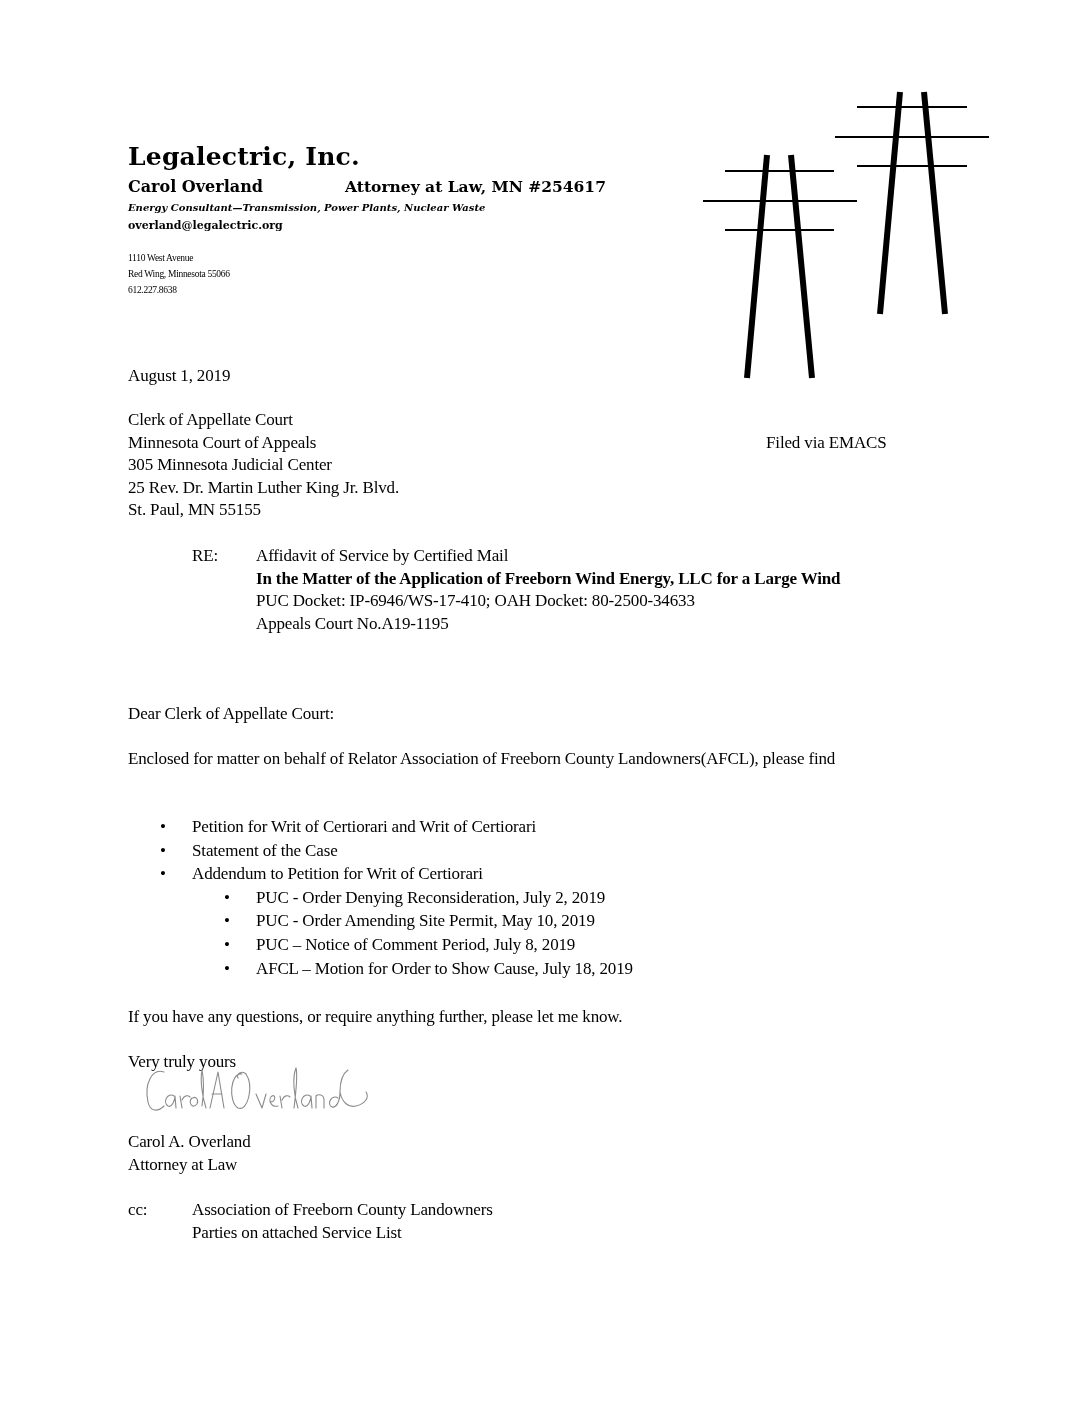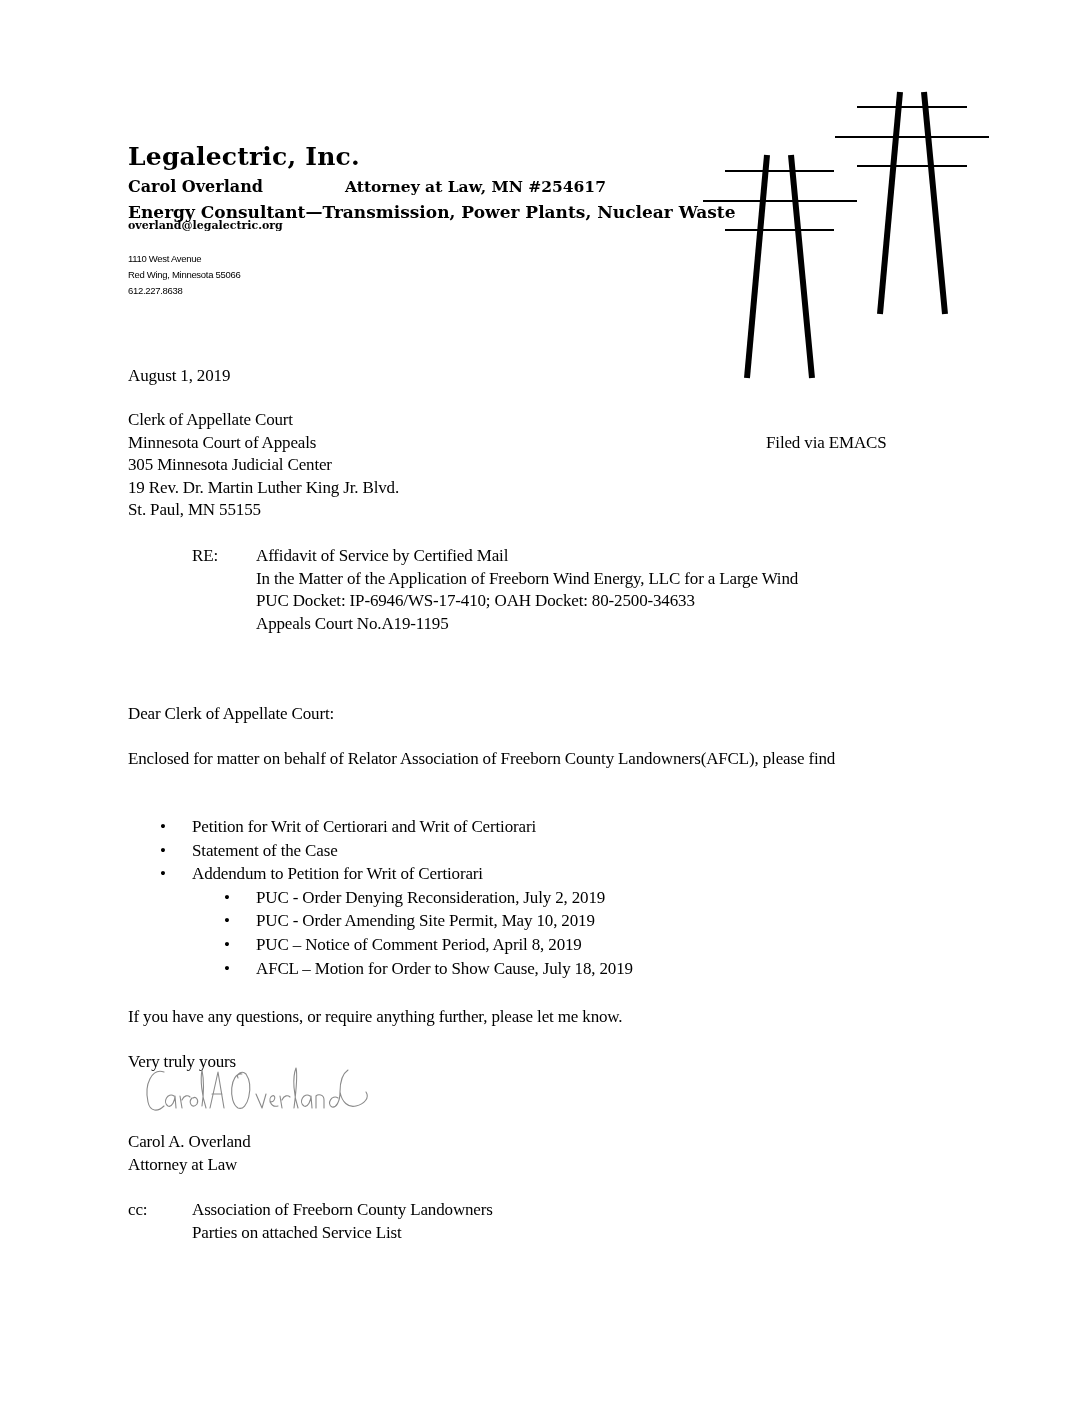--- a/index.html
+++ b/index.html
@@ -4,34 +4,34 @@
 <style>
   html, body { margin: 0; padding: 0; background: #ffffff; }
   body { width: 1088px; height: 1408px; position: relative; overflow: hidden; color: #000; }
   .abs { position: absolute; white-space: nowrap; margin-top: 12px; }
   .lh-serif { font-family: "DejaVu Serif", "Liberation Serif", serif; font-weight: bold; }
 
   
   #company { left: 128px; top: 130px; font-size: 25px; letter-spacing: 0.2px; }
   #attorney-name { left: 128px; top: 165px; font-size: 16px; }
   #bar-no { left: 345px; top: 165px; font-size: 15.5px; }
-  #consultant { left: 128px; top: 190px; font-size: 17px; }
+  #consultant { left: 128px; top: 190px; font-size: 10px; font-style: italic; }
   #email { left: 128px; top: 207px; font-size: 11px; }
-  .addr { left: 128px; font-family: Liberation Sans, sans-serif; font-size: 9.5px; letter-spacing: -0.3px; }
+  .addr { left: 128px; font-family: Liberation Serif, serif; font-size: 9.5px; letter-spacing: -0.3px; }
   #addr1 { top: 241px; } #addr2 { top: 257px; } #addr3 { top: 273px; }
 
   #towers { position: absolute; left: 0; top: 0; }
 
   .t { font-family: "Liberation Serif", serif; font-size: 17px; line-height: 22.6px; letter-spacing: -0.15px; }
   #date { left: 128px; top: 353px; }
   #recipient { left: 128px; top: 397px; }
   #filed { left: 766px; top: 420px; }
   #re-label { left: 192px; top: 533px; }
   #re-block { left: 256px; top: 533px; }
-  #re-block .bold { font-weight: normal; }
+  #re-block .bold { font-weight: bold; }
   #salutation { left: 128px; top: 691px; }
   #body-para { left: 128px; top: 736px; }
   #list { left: 128px; top: 804px; }
   .li { position: relative; height: 23.6px; }
   .li .dot { position: absolute; top: 0; }
   .li .txt { position: absolute; top: 0; }
   .lvl1 .dot { left: 32px; } .lvl1 .txt { left: 64px; }
   .lvl2 .dot { left: 96px; } .lvl2 .txt { left: 128px; }
   #closing-q { left: 128px; top: 994px; }
   #valediction { left: 128px; top: 1039px; }
@@ -68,21 +68,21 @@
     <line x1="857" y1="166" x2="967" y2="166" stroke-width="2.2"></line>
   </g>
 </svg>
 
 <div class="abs t" id="date">August 1, 2019</div>
 
 <div class="abs t" id="recipient">
   <div>Clerk of Appellate Court</div>
   <div>Minnesota Court of Appeals</div>
   <div>305 Minnesota Judicial Center</div>
-  <div>19 Rev. Dr. Martin Luther King Jr. Blvd.</div>
+  <div>25 Rev. Dr. Martin Luther King Jr. Blvd.</div>
   <div>St. Paul, MN  55155</div>
 </div>
 <div class="abs t" id="filed">Filed via EMACS</div>
 
 <div class="abs t" id="re-label">RE:</div>
 <div class="abs t" id="re-block">
   <div>Affidavit of Service by Certified Mail</div>
   <div class="bold">In the Matter of the Application of Freeborn Wind Energy, LLC for a Large Wind</div>
   <div>PUC Docket: IP-6946/WS-17-410; OAH  Docket: 80-2500-34633</div>
   <div>Appeals Court No.A19-1195</div>
@@ -109,21 +109,21 @@
     <div class="li lvl2">
       <span class="dot">•</span>
       <span class="txt">PUC - Order Denying Reconsideration, July 2, 2019</span>
     </div>
     <div class="li lvl2">
       <span class="dot">•</span>
       <span class="txt">PUC - Order Amending Site Permit, May 10, 2019</span>
     </div>
     <div class="li lvl2">
       <span class="dot">•</span>
-      <span class="txt">PUC – Notice of Comment Period, April 8, 2019</span>
+      <span class="txt">PUC – Notice of Comment Period, July 8, 2019</span>
     </div>
     <div class="li lvl2">
       <span class="dot">•</span>
       <span class="txt">AFCL – Motion for Order to Show Cause, July 18, 2019</span>
     </div>
   </div>
 
 <div class="abs t" id="closing-q">If you have any questions, or require anything further, please let me know.</div>
 <div class="abs t" id="valediction">Very truly yours</div>
 

